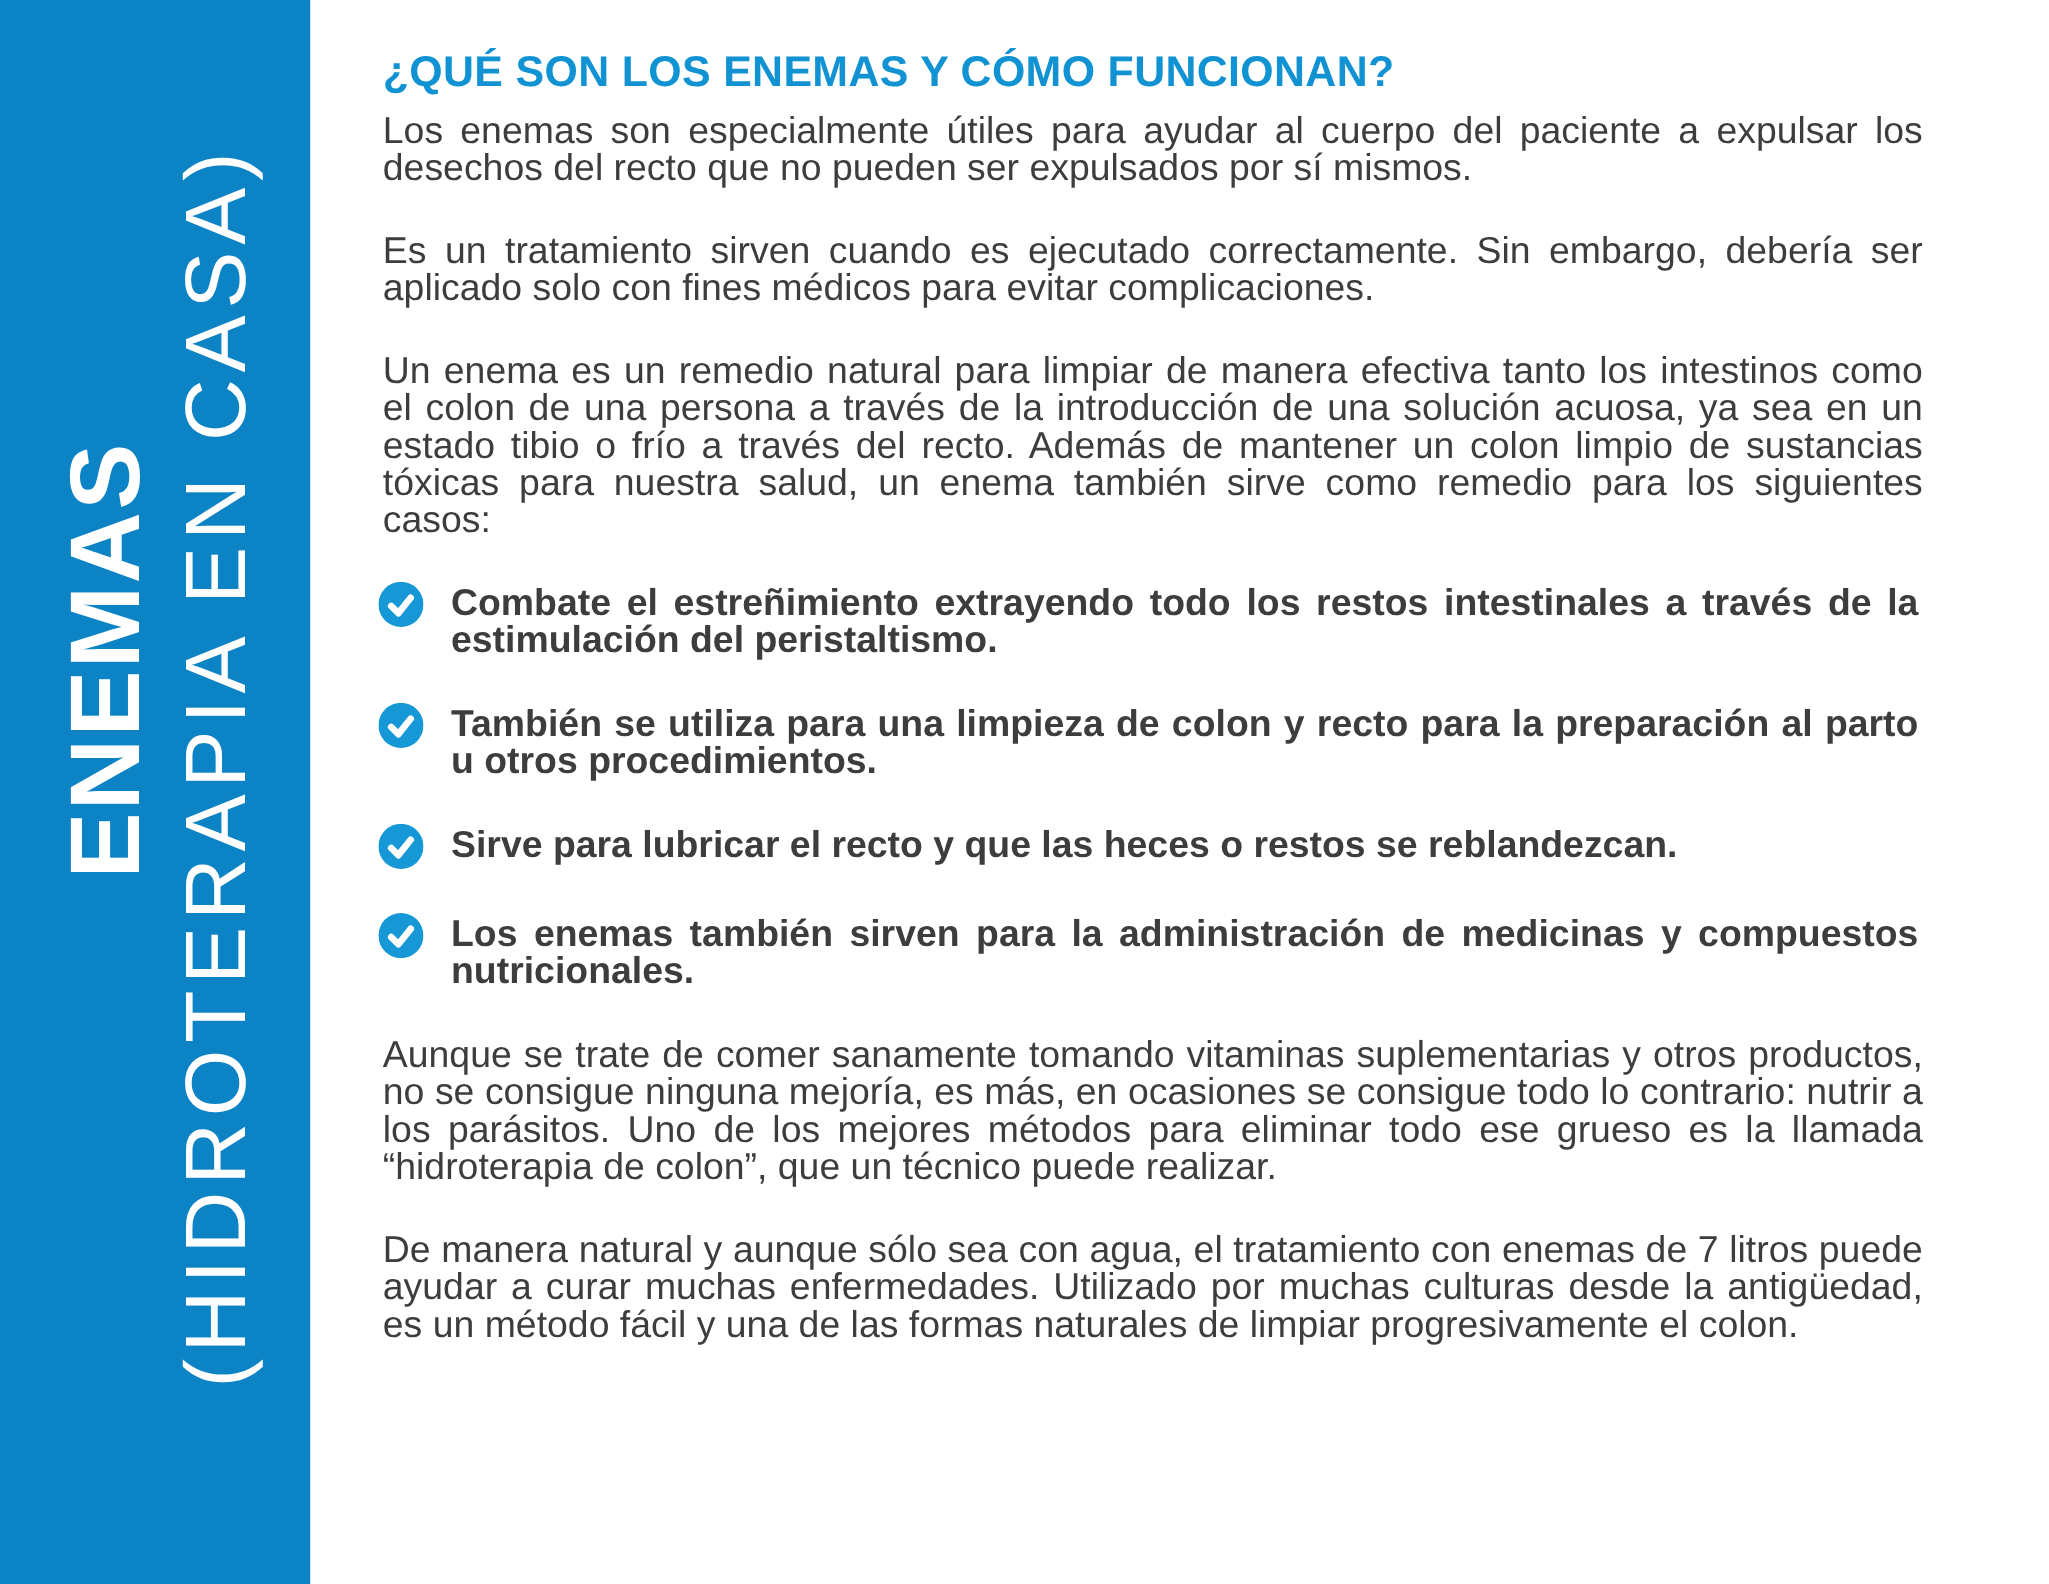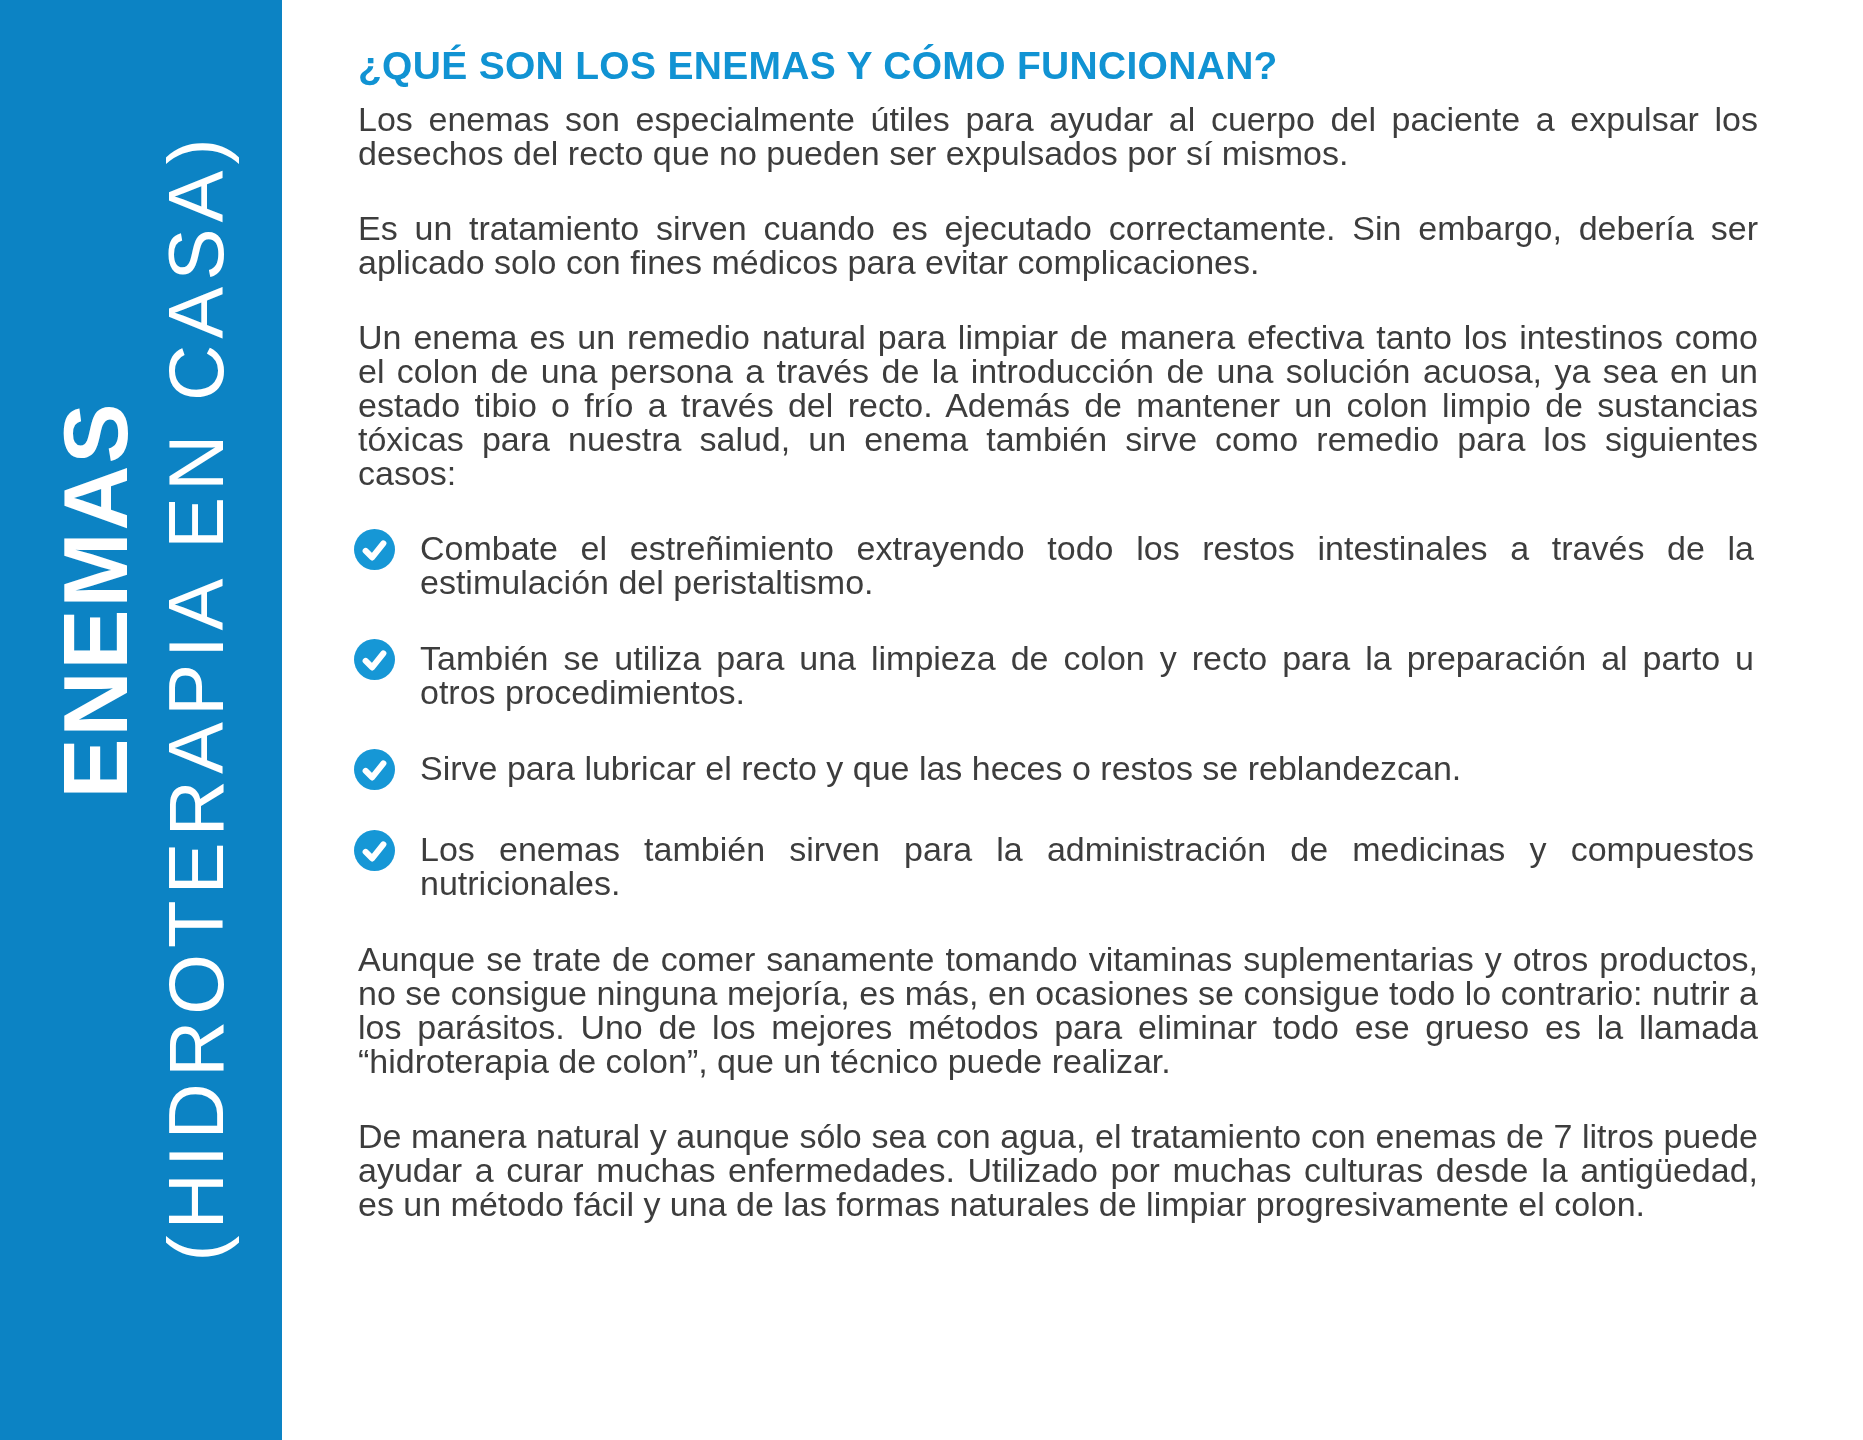--- a/index.html
+++ b/index.html
@@ -39,21 +39,21 @@
   .v-subtitle {
     left: 196px; top: 697px;
     font-size: 78px;
     font-weight: 400;
     letter-spacing: 6px;
   }
 
   
   .content {
     position: absolute;
-    left: 358px; top: 44px;
+    left: 348px; top: 44px;
     width: 1400px;
   }
 
   .heading {
     margin: 0 0 14px 0;
     font-size: 39px;
     font-weight: 800;
     letter-spacing: 0.3px;
     color: #1193d3;
   }
@@ -64,20 +64,21 @@
     line-height: 34px;
     color: #3d3d3d;
     text-align: justify;
     text-justify: inter-word;
   }
 
   .bullet {
     display: flex;
     align-items: flex-start;
     margin: 0 4px 42px 0;
+    font-weight: bold;
   }
   .bullet .check {
     flex: 0 0 41px;
     width: 41px; height: 41px;
     margin-top: -2px;
     margin-left: -4px;
   }
   .bullet .check svg { display: block; width: 41px; height: 41px; }
   .bullet-text {
     margin: 0 0 0 25px;

